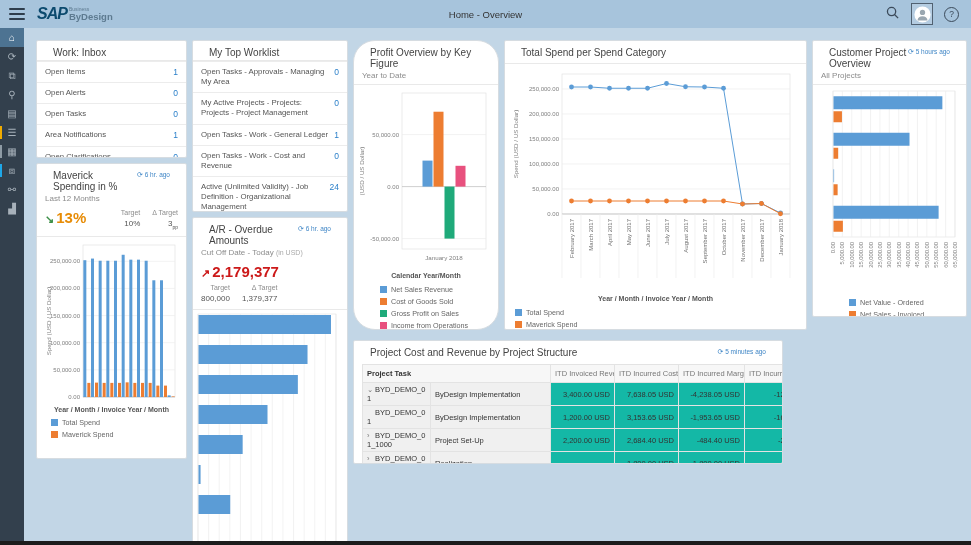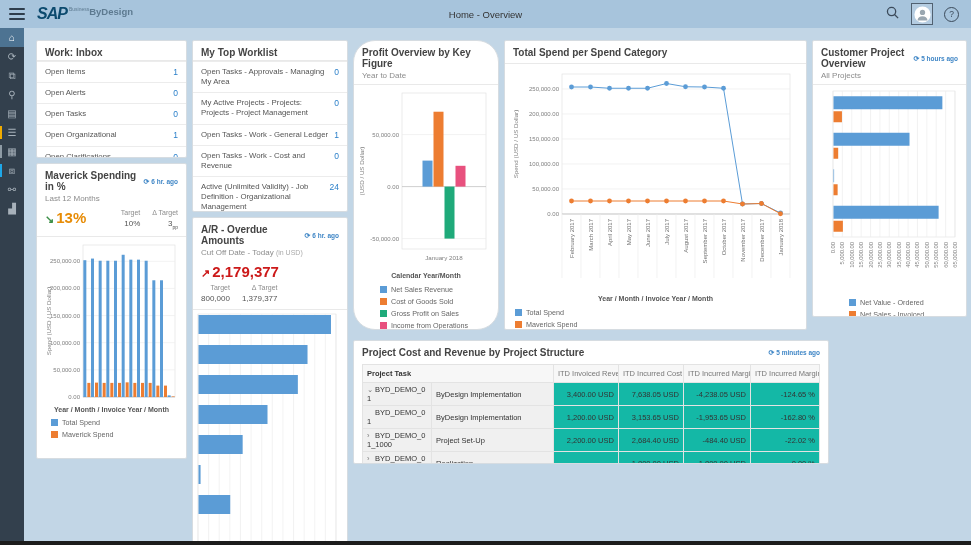--- a/index.html
+++ b/index.html
@@ -4,37 +4,37 @@
 <style>
   html,body{margin:0;padding:0;}
   body{width:971px;height:545px;position:relative;overflow:hidden;background:#c2d6e6;
        font-family:"Liberation Sans",sans-serif;}
   
   #topbar{position:absolute;top:0;left:0;right:0;height:28px;background:#a7c4dc;display:flex;align-items:center;z-index:5;}
   #hamburger{width:16px;margin-left:9px;cursor:pointer;}
   #hamburger div{height:2px;background:#2e3d4c;margin:3px 0;border-radius:1px;}
   #logo{display:flex;align-items:flex-start;margin-left:12px;}
   #logo .sap{font-size:16px;font-weight:bold;font-style:italic;color:#0c4a6e;letter-spacing:-1px;line-height:14px;}
-  #logo .lcol{display:flex;flex-direction:row;margin-left:2px;}
+  #logo .lcol{display:flex;flex-direction:column;margin-left:2px;}
   #logo .biz{font-size:5px;color:#5d7a90;line-height:5px;}
   #logo .byd{font-size:9.5px;font-weight:bold;color:#5d7a90;line-height:9px;}
   #page-title{position:absolute;left:0;right:0;text-align:center;font-size:9.5px;color:#333;}
   #topbar-right{margin-left:auto;display:flex;align-items:center;gap:11px;margin-right:12px;z-index:2;}
   #avatar-box{width:20px;height:20px;border:1px solid #516171;display:flex;align-items:center;justify-content:center;background:rgba(255,255,255,.15);}
   #avatar-box svg{display:block;}
   #help-btn{width:13px;height:13px;border:1.2px solid #3b4a5a;border-radius:50%;display:flex;align-items:center;justify-content:center;font-size:8.5px;color:#3b4a5a;}
   
   #sidebar{position:absolute;top:28px;left:0;bottom:0;width:24px;background:#33404d;z-index:4;}
   .sb-item{height:19px;display:flex;align-items:center;justify-content:center;position:relative;color:#a7b1ba;font-size:10px;cursor:pointer;}
   .sb-item.active{background:#4d7392;color:#fff;}
   .sb-ind{position:absolute;left:0;top:3px;width:2px;height:13px;}
   
   #main{position:absolute;top:28px;left:24px;right:0;bottom:0;}
   .card{position:absolute;background:#fff;border:1px solid #d6dce1;border-radius:2px;box-sizing:border-box;overflow:hidden;}
-  .card-h{display:flex;justify-content:space-between;align-items:center;padding:6px 8px 2px;font-weight:bold;}
+  .card-h{display:flex;justify-content:space-between;align-items:flex-start;padding:6px 16px 2px;}
   .card-title{font-size:10px;color:#444;}
   .refresh{font-size:6.5px;color:#3f86c6;white-space:nowrap;margin-top:1px;cursor:pointer;}
   .refresh .ric{font-size:7px;}
   .sub{font-size:8px;color:#8c8c8c;padding:0 8px 4px;}
   .sub .note{color:#aaa;font-size:7px;}
   .hdr-line{border-bottom:1px solid #e9e9e9;}
   
   .kv-row{display:flex;justify-content:space-between;align-items:flex-start;padding:5px 8px;border-top:1px solid #ececec;cursor:pointer;}
   .kv-l{font-size:7.8px;color:#555;line-height:1.3;flex:1;padding-right:4px;}
   .kv-v{font-size:8.5px;color:#2a7fc9;white-space:nowrap;}
@@ -153,21 +153,21 @@
         </div>
         <div class="kv-row">
           <span class="kv-l">Open Alerts</span>
           <span class="kv-v">0</span>
         </div>
         <div class="kv-row">
           <span class="kv-l">Open Tasks</span>
           <span class="kv-v">0</span>
         </div>
         <div class="kv-row">
-          <span class="kv-l">Open Organizational</span>
+          <span class="kv-l">Area Notifications</span>
           <span class="kv-v">1</span>
         </div>
         <div class="kv-row">
           <span class="kv-l">Open Clarifications</span>
           <span class="kv-v">0</span>
         </div>
       </div>
   </section>
 
   <section class="card" style="left:12px;top:135px;width:151px;height:296px;">
@@ -512,21 +512,21 @@
             <span>Net Value - Ordered</span>
           </div>
           <div class="lg-row">
             <span class="lg-sw" style="background: rgb(237, 125, 49);"></span>
             <span>Net Sales - Invoiced</span>
           </div>
         </div>
     </div>
   </section>
 
-  <section class="card" style="left:329px;top:312px;width:476px;height:124px;">
+  <section class="card" style="left:329px;top:312px;width:430px;height:124px;">
     <div class="card-h">
       <span class="card-title">Project Cost and Revenue by Project Structure</span>
       <span class="refresh"><span class="ric">⟳</span> <span>5 minutes ago</span></span>
     </div>
     <div id="ptable-wrap">
       <table id="ptable">
         <colgroup>
             <col style="width:68px">
             <col style="width:120px">
             <col style="width:64px">

